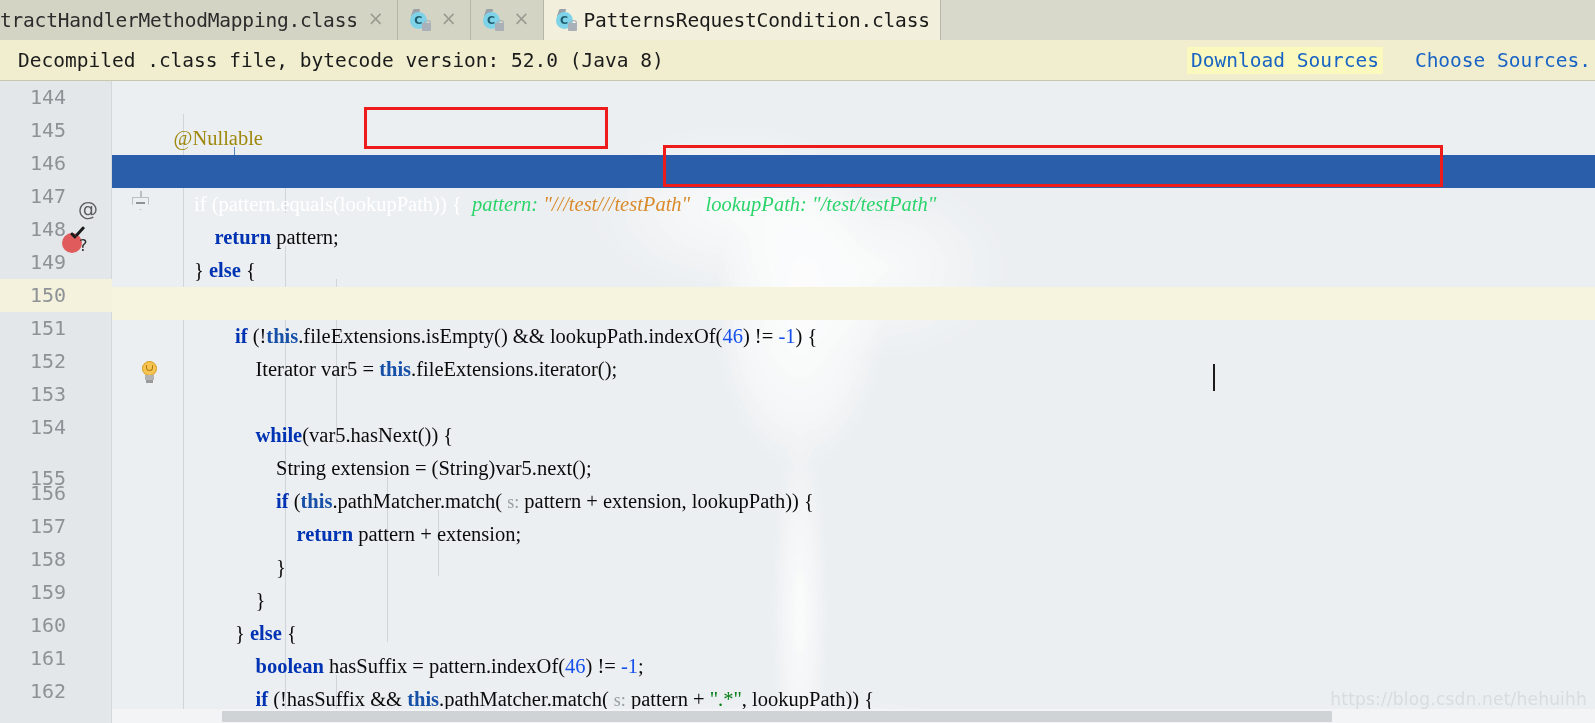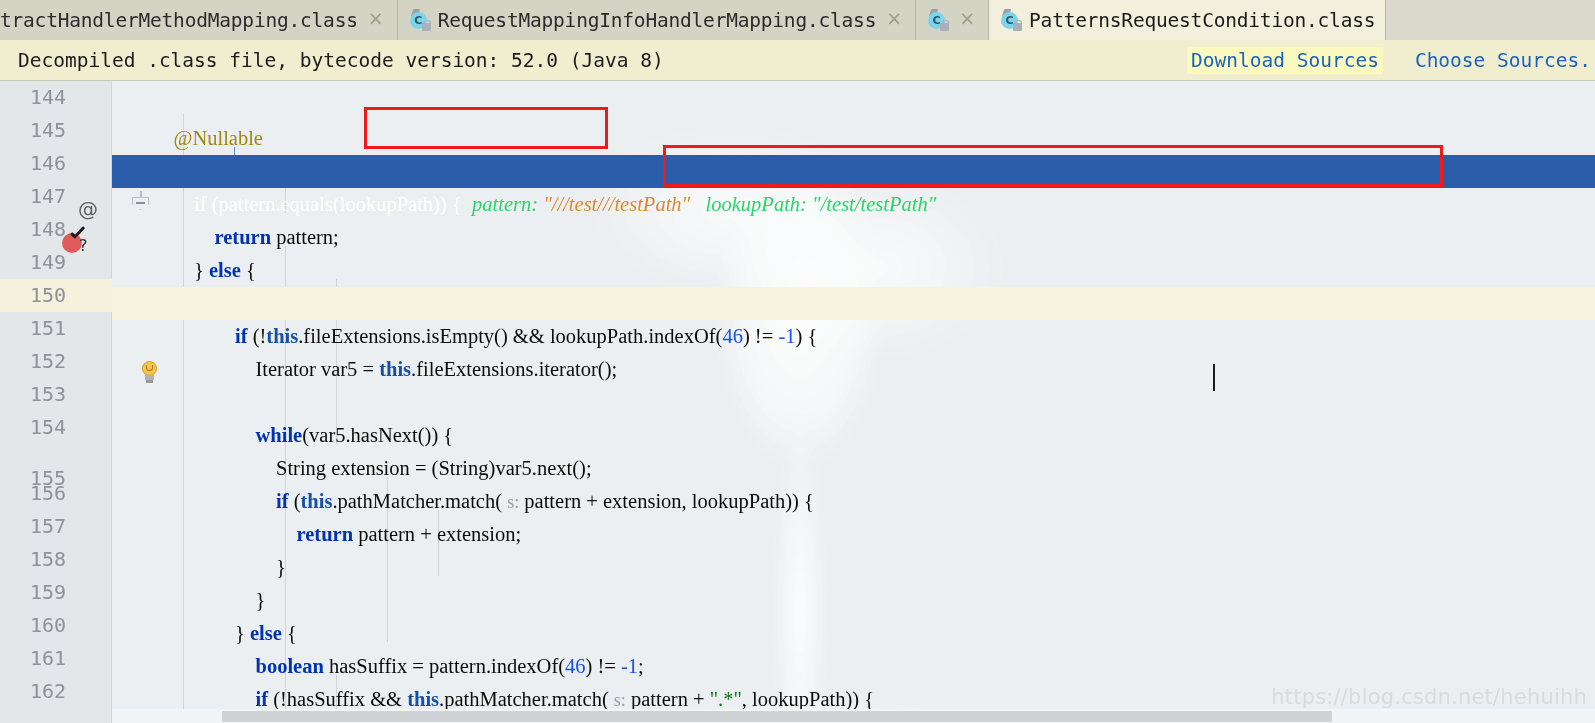--- a/index.html
+++ b/index.html
@@ -256,41 +256,40 @@
   #hscroll .thumb {
     position:absolute; left:110px; top:2px;
     width: 1110px; height: 11px;
     background: #cfd3d6; border-radius: 1px;
   }
 
   
   #csdn {
     position:absolute; right: 8px; bottom: 14px;
     font-family: "DejaVu Sans", sans-serif;
-    font-size: 21px; color: #d8dcde;
+    font-size: 17px; color: #d8dcde;
     letter-spacing: 0.2px;
   }
 </style>
 </head>
 <body>
 
 <div id="tabbar">
 
   <div class="tab first">
     <span class="tab-label">tractHandlerMethodMapping.class</span>
     <span class="tab-close">×</span>
   </div>
 
   <div class="tab">
     <span class="cls-icon">
       <span class="tail"></span>
         <span class="disc">C</span>
         <span class="lock"></span>
     </span>
-    <span class="tab-label">RequestMappingInfoHandlerMapping.class</span>
     <span class="tab-close">×</span>
   </div>
 
   <div class="tab">
     <span class="cls-icon">
       <span class="tail"></span>
         <span class="disc">C</span>
         <span class="lock"></span>
     </span>
     <span class="tab-close">×</span>

